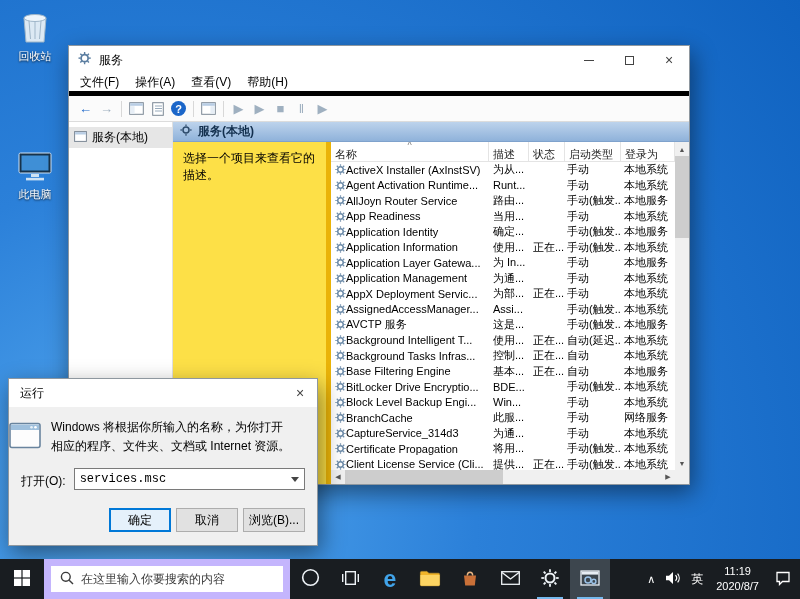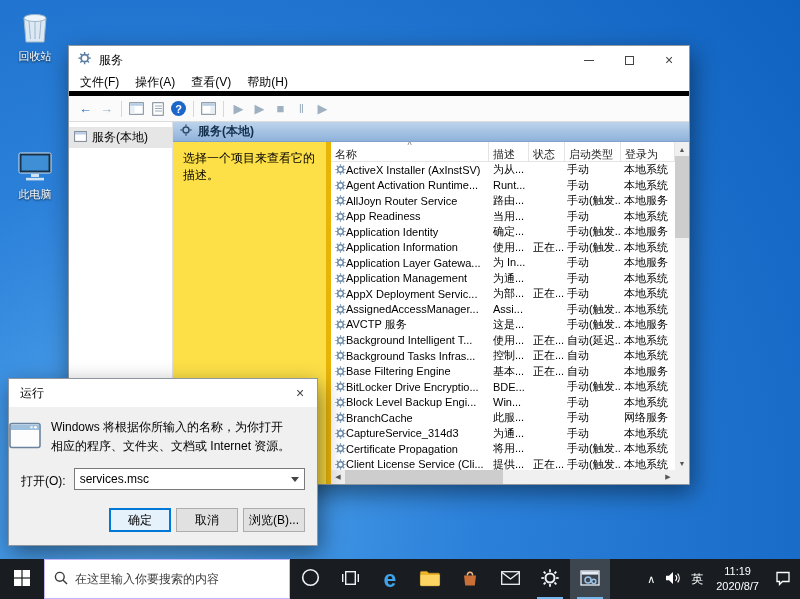--- a/index.html
+++ b/index.html
@@ -57,31 +57,31 @@
 
   
   #run-dialog{left:8px;top:378px;width:310px;height:168px;z-index:20;background:#f0f0f0;display:flex;flex-direction:column}
   #run-dialog .titlebar{height:28px;background:#fff}
   #run-dialog .titlebar .title{margin-left:2px}
   #run-dialog .wbtn{width:34px}
   .run-top{display:flex;gap:10px;padding:11px 0 4px;align-items:center}
   .run-msg{line-height:1.55;width:240px}
   .run-open-row{display:flex;align-items:flex-end;gap:8px;padding:9px 12px 0}
   .combo{flex:1;height:22px;background:#fff;border:1px solid #7a7a7a;display:flex;align-items:stretch}
-  .combo input{flex:1;border:0;outline:0;font-size:12px;padding:0 5px;font-family:Liberation Sans, sans-serif;min-width:0}
+  .combo input{flex:1;border:0;outline:0;font-size:12px;padding:0 5px;font-family:Liberation Mono, monospace;min-width:0}
   .combo-arrow{width:18px;display:flex;align-items:center;justify-content:center}
   .combo-arrow::after{content:"";border-left:4px solid transparent;border-right:4px solid transparent;border-top:5px solid #444}
   .run-btns{margin-top:auto;display:flex;justify-content:flex-end;gap:5px;padding:0 12px 13px}
   .btn{width:62px;height:24px;font-size:12px;background:#e1e1e1;border:1px solid #adadad;font-family:inherit}
   .btn.default{border:1px solid #0078d7;box-shadow:inset 0 0 0 1px #0078d7;background:#e5f1fb}
 
   
   .taskbar{position:absolute;left:0;right:0;bottom:0;height:40px;background:#191d21;display:flex;align-items:stretch;z-index:50}
   .start{width:44px;display:flex;align-items:center;justify-content:center}
-  .searchbox{width:246px;background:#fff;border:1px solid #c4b5fd;display:flex;align-items:center;gap:7px;padding:0 9px}
+  .searchbox{width:246px;background:#fff;border:7px solid #c4b5fd;display:flex;align-items:center;gap:7px;padding:0 9px}
   .searchbox input{border:none;outline:none;font-size:12px;color:#333;width:100%;background:transparent;font-family:inherit}
   .searchbox input::placeholder{color:#3c3c3c;opacity:1}
   .tb-ico{width:40px;display:flex;align-items:center;justify-content:center;position:relative}
   .tb-ico.open::after{content:"";position:absolute;left:7px;right:7px;bottom:0;height:2px;background:#76b9ed}
   .tb-ico.active{background:#3d464e}
   .edge-e{color:#41a4ea;font-size:23px;font-weight:bold;line-height:1}
   .tray{margin-left:auto;display:flex;align-items:center;color:#fff}
   .tray>*{display:flex;align-items:center;justify-content:center}
   .chev{width:20px;font-size:11px}
   .tray-ic{width:24px}

